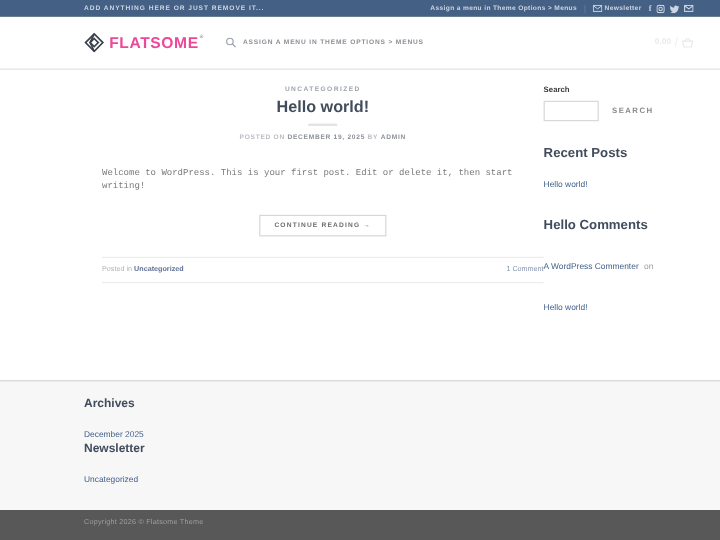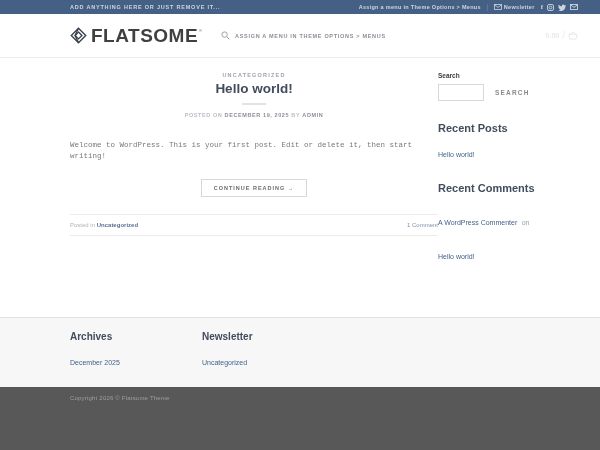--- a/index.html
+++ b/index.html
@@ -33,38 +33,38 @@
 
   
   .header {
     height:44px; background:#fff; flex:0 0 auto;
     border-bottom:1px solid #ececec;
     display:flex; align-items:center;
     padding:0 22px 0 70px;
   }
   .logo { display:flex; align-items:center; gap:4px; cursor:pointer; }
   .logo-text {
-    font-size:19px; font-weight:bold; color:#404040; letter-spacing:.5px;
+    font-size:13px; font-weight:bold; color:#ec4899; letter-spacing:.5px;
   }
   .logo-reg { font-size:4px; color:#555; vertical-align:top; position:relative; top:-5px; left:-3px;}
   .header-nav { display:flex; align-items:center; gap:5px; margin-left:16px; }
   .header-nav-text {
     font-size:5.5px; color:#8a8f96; font-weight:bold; letter-spacing:.7px;
     text-transform:uppercase;
   }
   .header-spacer { flex:1; }
   .header-cart {
     display:flex; align-items:center; gap:3px; color:#e9e9e9;
     font-size:7px; font-weight:bold;
   }
   .cart-sep { color:#eeeeee; font-size:10px; font-weight:normal; }
 
   
   .main { background:#fff; flex:0 0 auto; padding:14px 0 47px 0; }
-  .main .container { display:flex; }
+  .main .container { display:flex;justify-content:center; }
   .content-col { width:368px; flex:0 0 auto; }
   .sidebar-col { width:108px; flex:0 0 auto; }
 
   .post-header { text-align:center; }
   .post-cat {
     font-size:5.5px; color:#9ea4ab; letter-spacing:1.2px; font-weight:bold;
     text-transform:uppercase; cursor:pointer;
   }
   .post-title {
     font-size:13.5px; font-weight:bold; color:#414c5c; margin-top:3px; cursor:pointer;
@@ -109,21 +109,21 @@
   }
   .side-link { font-size:7px; color:#44618c; cursor:pointer; line-height:1.6; display:inline; }
   .side-on { font-size:7px; color:#9aa0a8; }
   .comment-item { line-height:2.1; }
 
   
   .footer-widgets {
     background:#f7f7f7; border-top:1px solid #e2e2e2; flex:0 0 auto;
     padding:13px 0 18px;
   }
-  .footer-widgets .container { display:flex; }
+  .footer-widgets .container { display:flex;flex-direction:column; }
   .f-col1 { width:132px; }
   .f-title { font-size:10px; font-weight:bold; color:#414c5c; margin-bottom:9px; }
   .f-link { font-size:7px; color:#44618c; cursor:pointer; }
 
   
   .abs-footer { background:#585858; flex:1 1 auto; padding-top:8px; }
   .copyright { font-size:6px; color:#9f9f9f; letter-spacing:.2px; }
 </style>
 </head>
 <body>
@@ -219,21 +219,21 @@
       <div class="search-form">
         <input class="search-input" type="text" style="">
         <button class="search-btn">SEARCH</button>
       </div>
 
       <div class="widget-title">Recent Posts</div>
       <div>
         <span class="side-link">Hello world!</span>
       </div>
 
-      <div class="widget-title">Recent Comments</div>
+      <div class="widget-title">Hello Comments</div>
       <div class="comment-item">
         <span class="side-link">A WordPress Commenter</span>
         <span class="side-on">on</span>
         <br>
         <span class="side-link">Hello world!</span>
       </div>
     </div>
   </div>
 </div>
 

